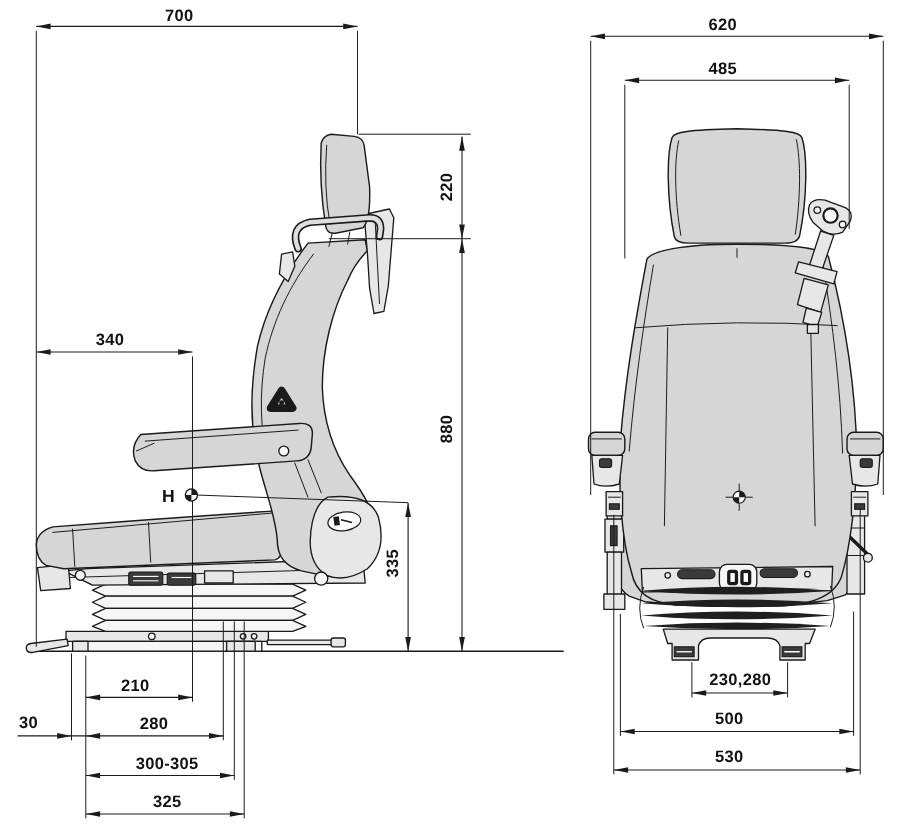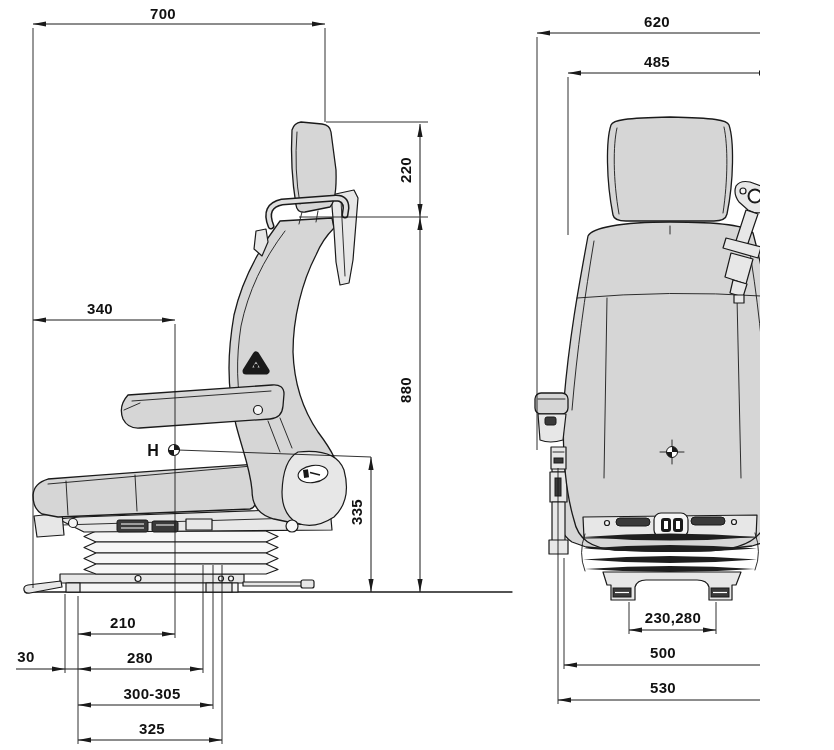--- a/index.html
+++ b/index.html
@@ -1,16 +1,16 @@
 <!DOCTYPE html>
 <html><head>
 <meta charset="utf-8">
 <style>
   html,body{margin:0;padding:0;background:#ffffff;}
-  .canvas{position:relative;width:760px;height:750px;background:#ffffff;overflow:hidden;}
+  .canvas{position:relative;width:834px;height:750px;background:#ffffff;overflow:hidden;}
   svg{display:block;}
   .dim-text{font:bold 15px "Liberation Sans", sans-serif;fill:#111111;letter-spacing:.3px;}
   .h-text{font:bold 16px "Liberation Sans", sans-serif;fill:#111111;}
   .outline{stroke:#1a1a1a;stroke-width:1.3;fill:none;stroke-linejoin:round;stroke-linecap:round;}
   .part{stroke:#1a1a1a;stroke-width:1.3;fill:#d6d6d6;stroke-linejoin:round;stroke-linecap:round;}
   .part-light{stroke:#1a1a1a;stroke-width:1.2;fill:#e7e7e7;stroke-linejoin:round;}
   .part-white{stroke:#1a1a1a;stroke-width:1.2;fill:#f6f6f6;stroke-linejoin:round;}
   .part-dark{stroke:#1a1a1a;stroke-width:1;fill:#3a3a3a;}
   .seam{stroke:#1a1a1a;stroke-width:.9;fill:none;stroke-linecap:round;}
   .dim-line{stroke:#1a1a1a;stroke-width:1;fill:none;}

